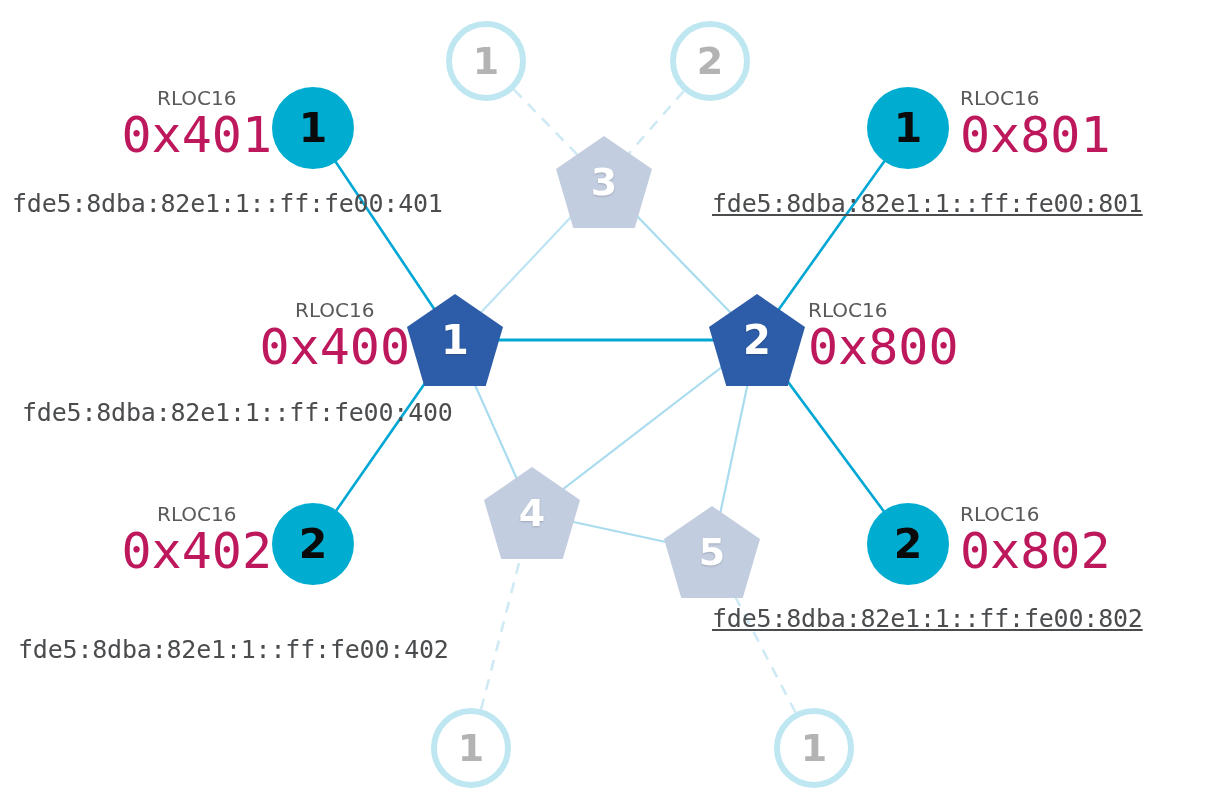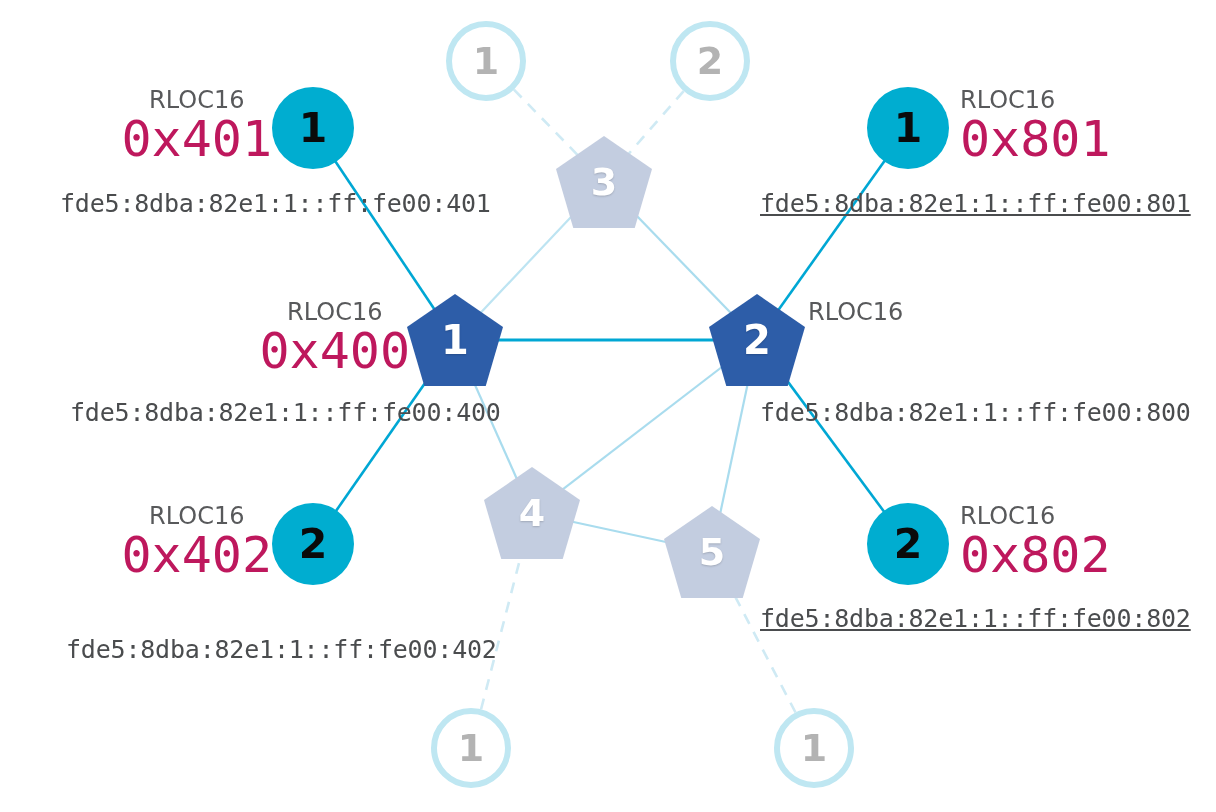--- a/index.html
+++ b/index.html
@@ -23,27 +23,27 @@
      font-family:"DejaVu Sans",sans-serif;font-weight:bold;font-size:40px;color:#ffffff;line-height:1;
      text-shadow:0 1px 2px rgba(0,0,0,.18);}
   .pent-shape{position:absolute;left:0;top:0;width:96px;height:92px;
      clip-path:polygon(50% 0%,100% 36%,82% 100%,18% 100%,0% 36%);}
   .pent-active .pent-shape{background:#2D5DA8;filter:drop-shadow(2px 4px 3px rgba(0,0,0,.20));}
   .pent-faded .pent-shape{background:#c3cde0;filter:drop-shadow(2px 4px 3px rgba(0,0,0,.10));}
   .pent-faded .glyph{font-size:38px;}
 
   
   .lbl{position:absolute;white-space:nowrap;color:#3f4244;}
-  .lbl .rloc-tag{font-family:"DejaVu Sans",sans-serif;font-size:24px;color:#58595b;display:block;line-height:1.05;}
+  .lbl .rloc-tag{font-family:"DejaVu Sans",sans-serif;font-size:20px;color:#58595b;display:block;line-height:1.05;}
   .lbl .rloc-val{font-family:"DejaVu Sans Mono",monospace;font-size:50px;color:#be185d;display:block;line-height:1.05;}
   .lbl.right{text-align:left;}
   .lbl.left{text-align:right;}
   .lbl.left .rloc-tag{text-align:center;}
   .ipv6{position:absolute;white-space:nowrap;font-family:"DejaVu Sans Mono",monospace;
-        font-size:25px;color:#4a4c4e;letter-spacing:-0.2px;margin-left:48px;}
+        font-size:25px;color:#4a4c4e;letter-spacing:-0.2px;}
 </style>
 </head>
 <body>
 
 <div id="stage">
 
   <svg id="edges" viewBox="0 0 1216 812">
 
     <line x1="455" y1="340" x2="604" y2="182" stroke="#bde4f2" stroke-width="2.2"></line>
     <line x1="757" y1="340" x2="604" y2="182" stroke="#a9dcee" stroke-width="2.2"></line>
@@ -125,22 +125,22 @@
   <div class="ipv6" style="left:712px;top:189px;text-decoration:underline;">fde5:8dba:82e1:1::ff:fe00:801</div>
 
   <div class="lbl left" style="right:806px;top:300px;">
     <span class="rloc-tag">RLOC16</span>
     <span class="rloc-val">0x400</span>
   </div>
   <div class="ipv6" style="left:22px;top:398px;">fde5:8dba:82e1:1::ff:fe00:400</div>
 
   <div class="lbl right" style="left:808px;top:300px;">
     <span class="rloc-tag">RLOC16</span>
+    <span class="rloc-val">0x800</span>
   </div>
-  <div class="ipv6" style="left:712px;top:398px;">fde5:8dba:82e1:1::ff:fe00:800</div>
 
   <div class="lbl left" style="right:944px;top:504px;">
     <span class="rloc-tag">RLOC16</span>
     <span class="rloc-val">0x402</span>
   </div>
   <div class="ipv6" style="left:18px;top:635px;">fde5:8dba:82e1:1::ff:fe00:402</div>
 
   <div class="lbl right" style="left:960px;top:504px;">
     <span class="rloc-tag">RLOC16</span>
     <span class="rloc-val">0x802</span>

